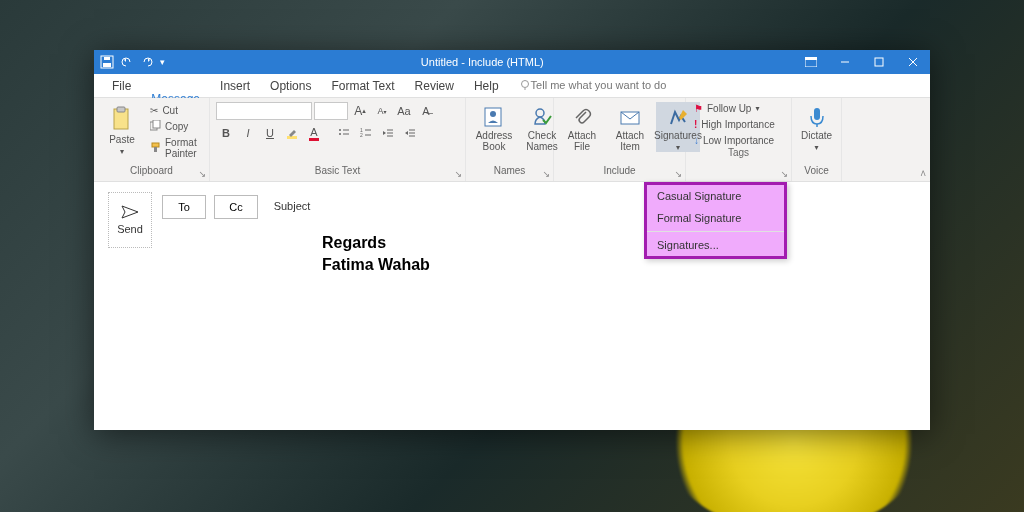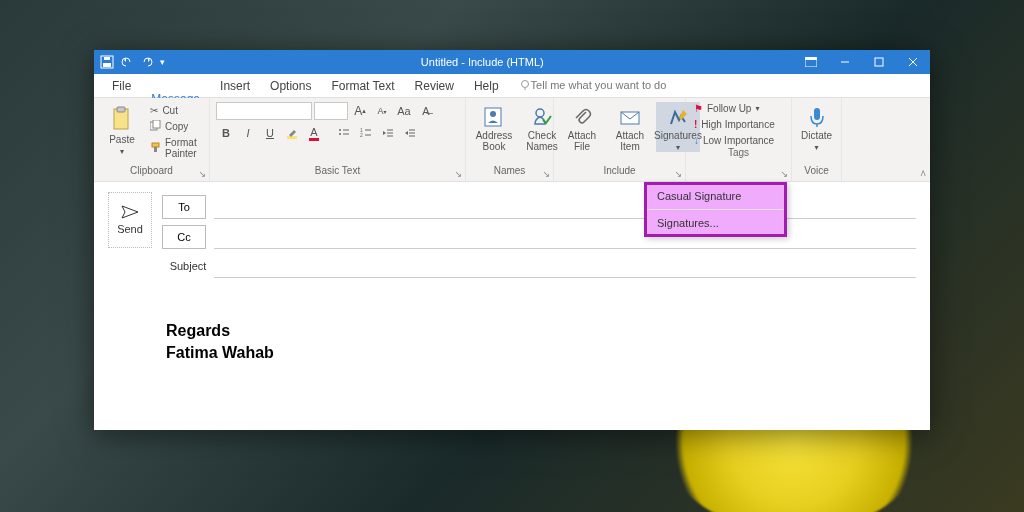--- a/index.html
+++ b/index.html
@@ -24,21 +24,21 @@
 .bigbtn { display:flex; flex-direction:column; align-items:center; gap:2px; padding:4px 4px 0; font-size:10px; color:#555; min-width:44px; cursor:pointer; }
 .bigbtn svg { display:block; }
 .smallstack { display:flex; flex-direction:column; gap:2px; font-size:10px; color:#555; padding-top:2px;}
 .smallbtn { display:flex; align-items:center; gap:4px; cursor:pointer; padding:1px 2px;}
 .fontrow, .pararow { display:flex; align-items:center; gap:2px; }
 .fontbox { width:96px; height:18px; border:1px solid #c8c8c8; background:#fff; }
 .sizebox { width:34px; height:18px; border:1px solid #c8c8c8; background:#fff; }
 .iconbtn { width:20px; height:18px; display:flex; align-items:center; justify-content:center; font-size:11px; color:#555; cursor:pointer; }
 .compose { flex:1; display:flex; padding:10px 14px; gap:10px; overflow:hidden; }
 .sendarea { display:flex; flex-direction:column; align-items:center; gap:2px; border:1px dotted #bbb; width:44px; height:56px; justify-content:center; font-size:11px; color:#333; cursor:pointer;}
-.fieldsarea { flex:1; display:flex; flex-direction:column; }
+.fieldsarea { flex:1; display:flex; flex-direction:row; }
 .addrrow { display:flex; align-items:center; height:30px; }
 .addrbtn { border:1px solid #bbb; width:44px; height:24px; display:flex; align-items:center; justify-content:center; font-size:11px; cursor:pointer; margin-right:8px;}
 .addrline { flex:1; border-bottom:1px solid #ccc; height:24px; }
 .subjrow { display:flex; align-items:center; height:28px; }
 .subjlabel { width:52px; text-align:center; font-size:11px; color:#333; }
 .body-area { padding:40px 0 0 4px; font-size:16px; color:#000000; font-weight:bold; line-height:1.4;}
 .sig-dd { position:absolute; top:84px; left:550px; width:143px; background:#f0abfc; border:3px solid #a21caf; box-shadow:2px 2px 6px rgba(0,0,0,.2); z-index:10;}
 .sig-dd-item { padding:5px 10px; font-size:11px; color:#333; cursor:pointer;}
 .sig-dd-sep { height:1px; background:#e0e0e0; margin:2px 0;}
 .expand { position:absolute; right:4px; bottom:2px; font-size:10px; color:#888; cursor:pointer;}
@@ -305,20 +305,21 @@
           <span style="font-size:8px;">▾</span>
         </div>
       </div>
       <div class="group-label">Voice</div>
     </div>
 
     <span class="expand">˄</span>
 
     <div class="sig-dd">
       <div class="sig-dd-item">Casual Signature</div>
+      <div class="sig-dd-item">Formal Signature</div>
       <div class="sig-dd-sep"></div>
       <div class="sig-dd-item">Signatures...</div>
     </div>
   </div>
 
   <div class="compose">
     <div>
       <div class="sendarea">
         <span><svg width="18" height="14">
               <path d="M1 1 L17 7 L1 13 L4 7 Z" fill="none" stroke="#333"></path>

